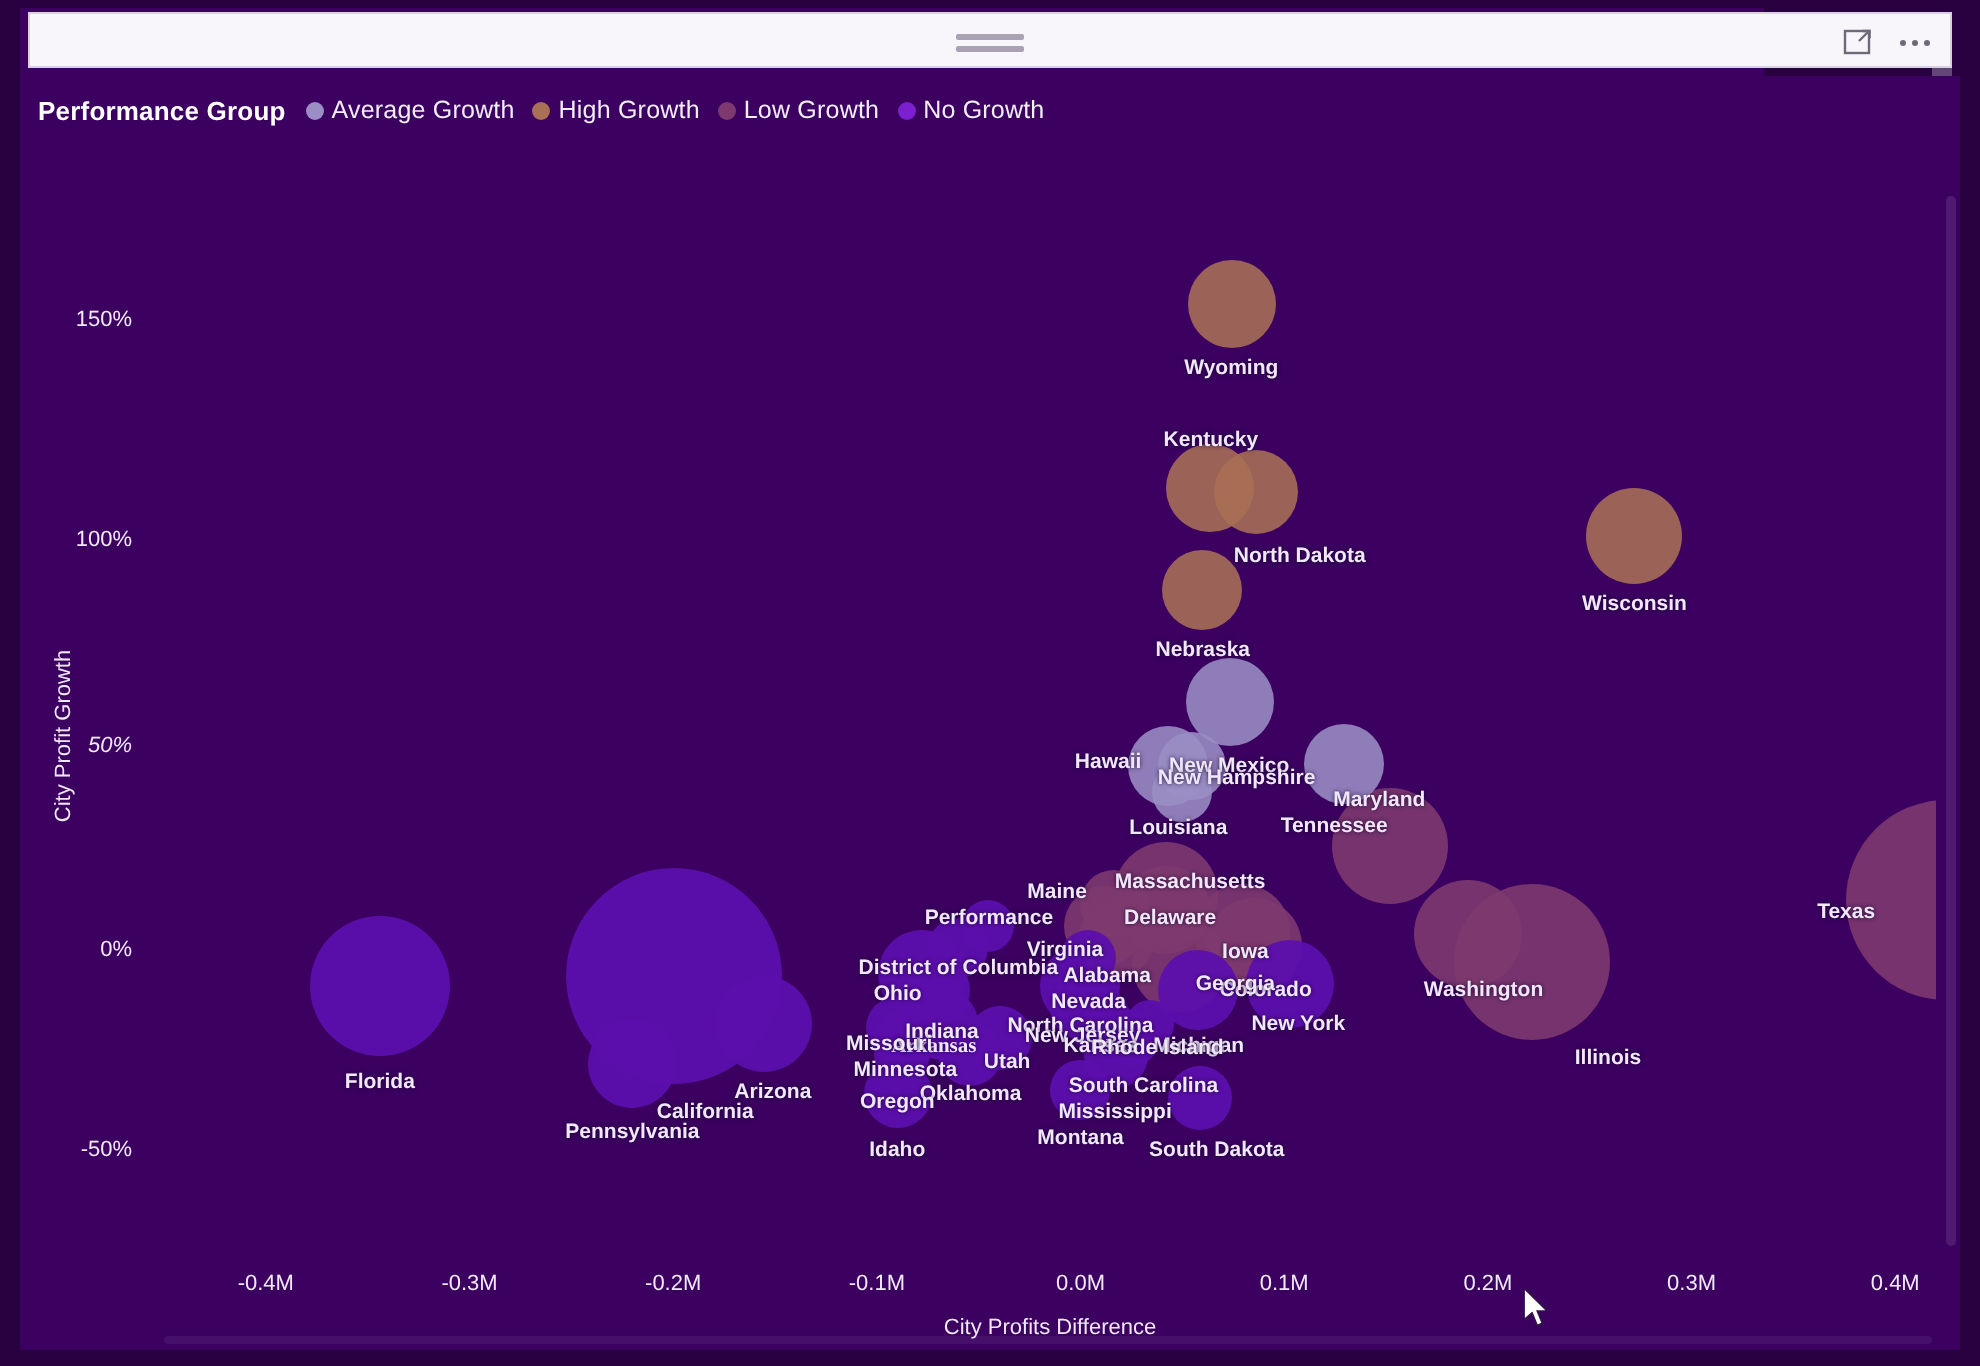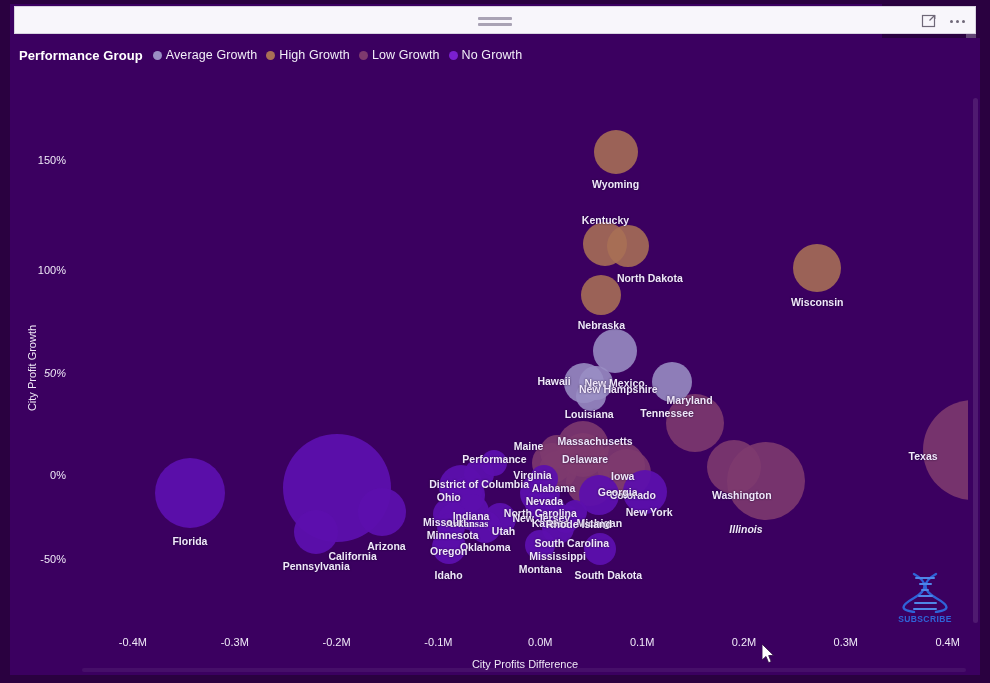--- a/index.html
+++ b/index.html
@@ -325,21 +325,21 @@
         <span class="legend-label">No Growth</span>
       </div>
     </div>
 
     <div class="plot-wrap">
       <div id="axis-y">
           <div class="ytick" style="left: 0px; top: 122px;">150%</div>
           <div class="ytick" style="left: 0px; top: 232.25px;">100%</div>
           <div class="ytick" style="left: 0px; top: 334.75px; font-style: italic;">50%</div>
           <div class="ytick" style="left: 0px; top: 437.25px;">0%</div>
-          <div class="ytick" style="left: 0px; top: 521px;">-50%</div>
+          <div class="ytick" style="left: 0px; top: 537px;">-50%</div>
         </div>
       <div id="axis-x">
           <div class="xtick" style="left: 122.92px; top: 598px;">-0.4M</div>
           <div class="xtick" style="left: 224.759px; top: 598px;">-0.3M</div>
           <div class="xtick" style="left: 326.598px; top: 598px;">-0.2M</div>
           <div class="xtick" style="left: 428.437px; top: 598px;">-0.1M</div>
           <div class="xtick" style="left: 530.276px; top: 598px;">0.0M</div>
           <div class="xtick" style="left: 632.115px; top: 598px;">0.1M</div>
           <div class="xtick" style="left: 733.954px; top: 598px;">0.2M</div>
           <div class="xtick" style="left: 835.793px; top: 598px;">0.3M</div>
@@ -411,21 +411,21 @@
           <div class="dlabel" style="left: 585.071px; top: 310.975px;">Tennessee</div>
           <div class="dlabel" style="left: 841.092px; top: 353.625px;">Texas</div>
           <div class="dlabel" style="left: 513.048px; top: 338.55px;">Massachusetts</div>
           <div class="dlabel" style="left: 446.57px; top: 343.675px;">Maine</div>
           <div class="dlabel" style="left: 503.048px; top: 356.75px;">Delaware</div>
           <div class="dlabel" style="left: 450.497px; top: 372.54px;">Virginia</div>
           <div class="dlabel" style="left: 540.729px; top: 374.025px;">Iowa</div>
           <div class="dlabel" style="left: 471.589px; top: 385.51px;">Alabama</div>
           <div class="dlabel" style="left: 550.839px; top: 393.2px;">Colorado</div>
           <div class="dlabel" style="left: 659.77px; top: 393.05px;">Washington</div>
-          <div class="dlabel" style="left: 664px; top: 427.4px; font-style: italic;">Illinois</div>
+          <div class="dlabel" style="left: 722px; top: 427.4px;">Illinois</div>
           <div class="dlabel" style="left: 512.177px; top: 390.425px; padding-left: 47px;">Georgia</div>
           <div class="dlabel" style="left: 412.448px; top: 356.95px;">Performance</div>
           <div class="dlabel" style="left: 397.172px; top: 382.225px;">District of Columbia</div>
           <div class="dlabel" style="left: 462.349px; top: 399.35px;">Nevada</div>
           <div class="dlabel" style="left: 366.841px; top: 395.14px;">Ohio</div>
           <div class="dlabel" style="left: 458.276px; top: 410.675px;">North Carolina</div>
           <div class="dlabel" style="left: 517.343px; top: 420.725px;">Michigan</div>
           <div class="dlabel" style="left: 567.17px; top: 409.65px;">New York</div>
           <div class="dlabel" style="left: 384.952px; top: 422px; font-family: Liberation Serif, serif;">Arkansas</div>
           <div class="dlabel" style="left: 107.949px; top: 438.675px;">Florida</div>
@@ -445,35 +445,18 @@
           <div class="dlabel" style="left: 234.23px; top: 463.625px;">Pennsylvania</div>
           <div class="dlabel" style="left: 458.276px; top: 466.95px;">Montana</div>
           <div class="dlabel" style="left: 366.621px; top: 473px;">Idaho</div>
           <div class="dlabel" style="left: 526.361px; top: 473.05px;">South Dakota</div>
         </div>
 
       <div class="scroll-v"></div>
       <div class="scroll-h"></div>
     </div>
 
-    <div class="watermark">
-      <svg width="54" height="42" viewBox="0 0 54 42">
-        <g stroke="#2f63d8" stroke-width="2.4" fill="none" stroke-linecap="round">
-          <path d="M16 3 C30 11, 30 19, 16 27 C2 35, 2 39, 16 41"></path>
-          <path d="M38 3 C24 11, 24 19, 38 27 C52 35, 52 39, 38 41"></path>
-        </g>
-        <g stroke="#4f86e8" stroke-width="2" stroke-linecap="round">
-          <path d="M18 7 L36 7"></path>
-            <path d="M22 13 L33 13"></path>
-          <path d="M24 19 L30 19"></path>
-            <path d="M21 25 L34 25"></path>
-          <path d="M17 32 L38 32"></path>
-            <path d="M16 38 L38 38"></path>
-        </g>
-      </svg>
-      <div class="sub-text">SUBSCRIBE</div>
-    </div>
   </div>
 
   <svg class="cursor" viewBox="0 0 14 21">
     <polygon points="0,0 0,16 4,12.5 6.6,18.8 9.2,17.6 6.7,11.6 11.6,11.4" fill="#ffffff" stroke="#34114a" stroke-width="0.9"></polygon>
   </svg>
 </div>
 
 </body></html>

